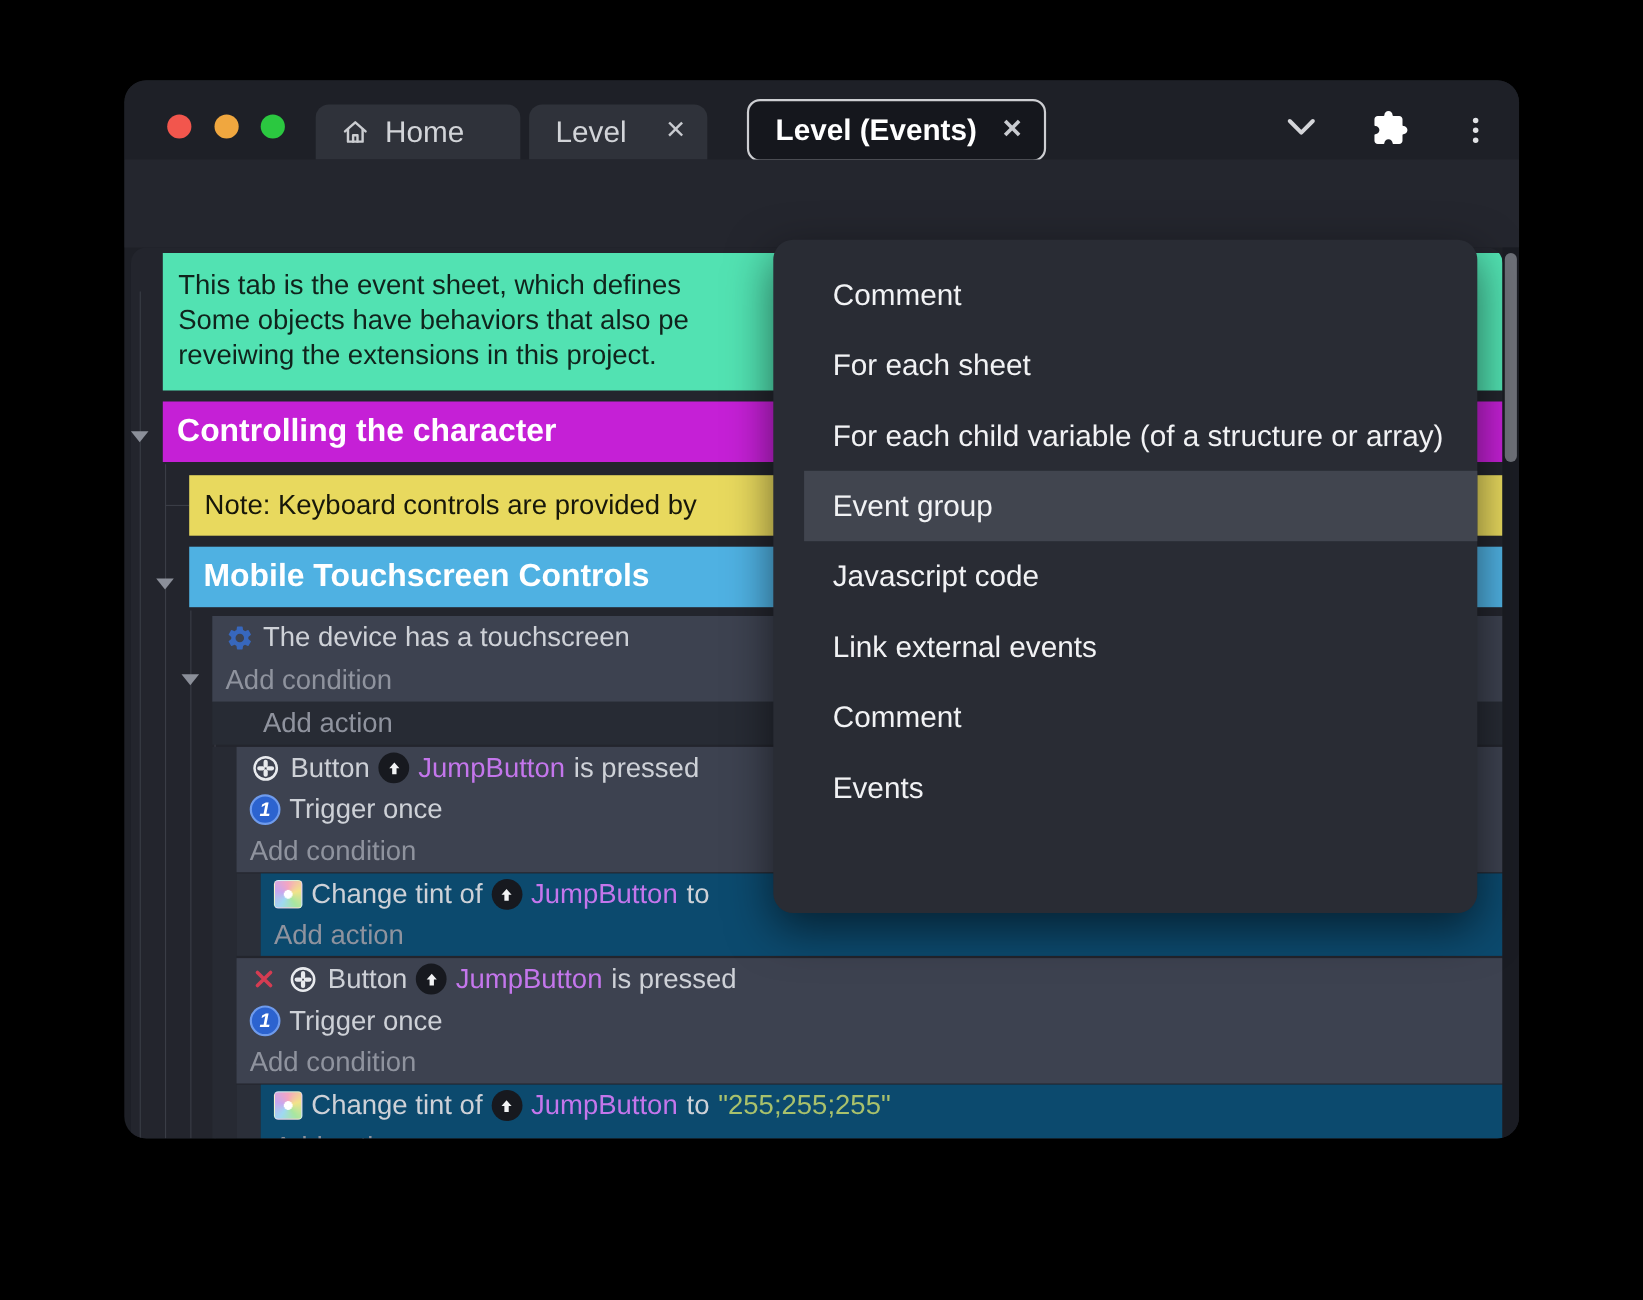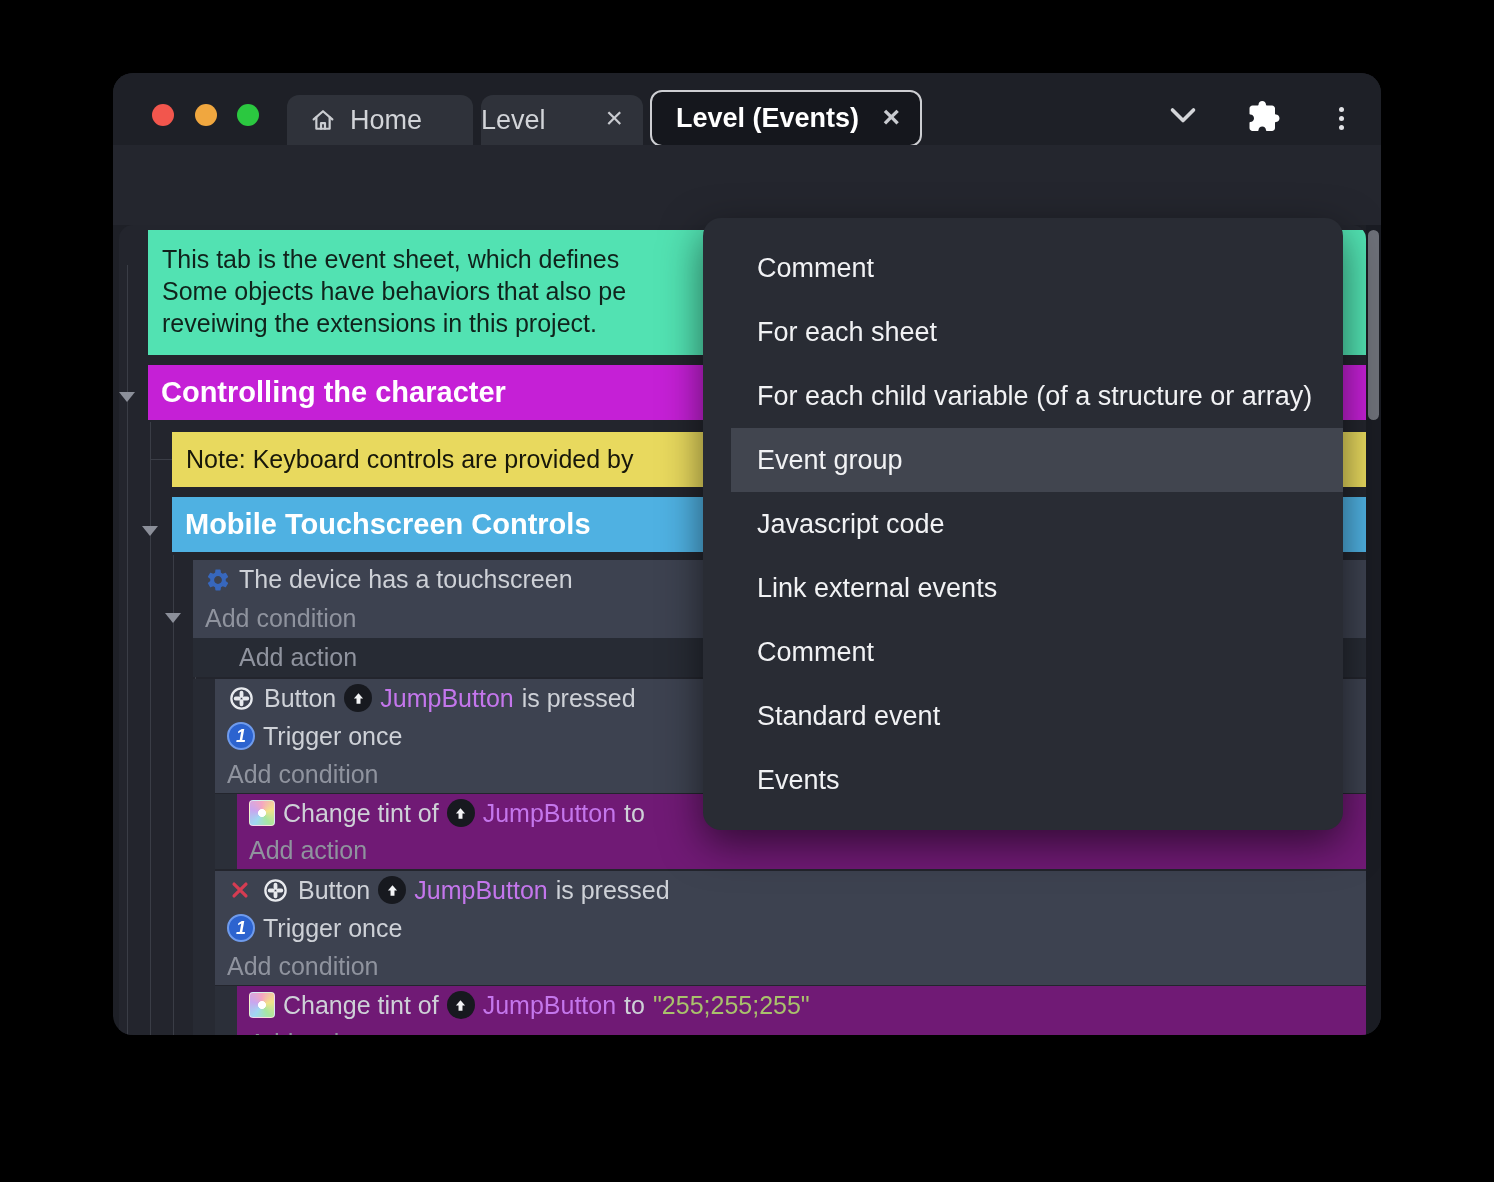--- a/index.html
+++ b/index.html
@@ -11,22 +11,22 @@
   
   .titlebar{position:absolute;left:0;top:0;width:1268px;height:72px;background:#1e2027;}
   .light{position:absolute;top:31px;width:22px;height:22px;border-radius:50%;}
   .light.red{left:39px;background:#f2564d;}
   .light.yellow{left:82px;background:#f0a73f;}
   .light.green{left:124px;background:#2bc840;}
   .tab{position:absolute;top:22px;height:50px;border-radius:12px 12px 0 0;background:#2f323a;
        display:flex;align-items:center;color:#d2d4d8;font-size:27px;box-sizing:border-box;}
   .tab .close{margin-left:auto;font-size:30px;color:#c9cbd0;padding:0 20px 4px 10px;line-height:1;}
   .tab-home{left:174px;width:186px;padding-left:22px;gap:13px;}
-  .tab-level{left:368px;width:162px;}
-  .tab-active{left:537px;width:272px;top:17px;height:57px;background:#15171d;
+  .tab-level{left:368px;width:162px;padding-left:24px;}
+  .tab-active{left:566px;width:272px;top:17px;height:57px;background:#15171d;
        border:2px solid #cdced2;border-radius:12px;color:#fff;font-weight:bold;padding-left:24px;}
   .tab-debugger{left:815px;width:158px;padding-left:26px;color:#b4b6bb;}
   .tbar-ico{position:absolute;}
   .kebab i{display:block;width:5px;height:5px;border-radius:50%;background:#e1e2e5;margin:4px 0;}
   
   .toolbar{position:absolute;left:0;top:72px;width:1268px;height:80px;background:#24262e;}
   .tool{position:absolute;top:93px;width:38px;height:38px;}
   .playbtn{position:absolute;left:440px;top:88px;width:144px;height:56px;border:2px solid #5a5e68;
        border-radius:16px;box-sizing:border-box;display:flex;}
   .playbtn .half{flex:1;display:flex;align-items:center;justify-content:center;}
@@ -44,21 +44,21 @@
   .blk{position:absolute;box-sizing:border-box;overflow:hidden;}
   .blk.comment{background:#52e2b2;color:#10231c;font-size:25px;line-height:32px;
        padding:13px 0 0 14px;}
   .blk.groupm{background:#c520d6;}
   .blk.groupb{background:#4fb1e2;}
   .blk.note{background:#e8d95e;color:#17170a;font-size:25px;display:flex;align-items:center;
        padding-left:14px;}
   .gtitle{color:#fff;font-size:29px;font-weight:bold;padding-left:13px;display:flex;
        align-items:center;height:100%;}
   .blk.cond{background:#3d4250;}
-  .blk.act{background:#701a75;}
+  .blk.act{background:#0c4a6e;}
   .blk.strip{background:#272b34;}
   .gutter{position:absolute;}
   .row{display:flex;align-items:center;padding-left:12px;gap:8px;font-size:25px;color:#ced1d7;
        white-space:nowrap;}
   .muted{color:#8f939e;}
   .obj{color:#c476ec;font-weight:normal;}
   .val{color:#a9c16c;}
   .circ-ico{width:28px;height:28px;border-radius:50%;flex:0 0 auto;display:flex;
        align-items:center;justify-content:center;box-sizing:border-box;}
   .upico{background:#17191f;}
@@ -402,21 +402,18 @@
     <div class="mi">
           <span>Javascript code</span>
         </div>
     <div class="mi">
           <span>Link external events</span>
         </div>
     <div class="mi">
           <span>Comment</span>
         </div>
     <div class="mi">
-          <span>Standard event</span>
-        </div>
-    <div class="mi">
           <span>Events</span>
         </div>
   </div>
 
 </div>
 </div>
 
 </body></html>

